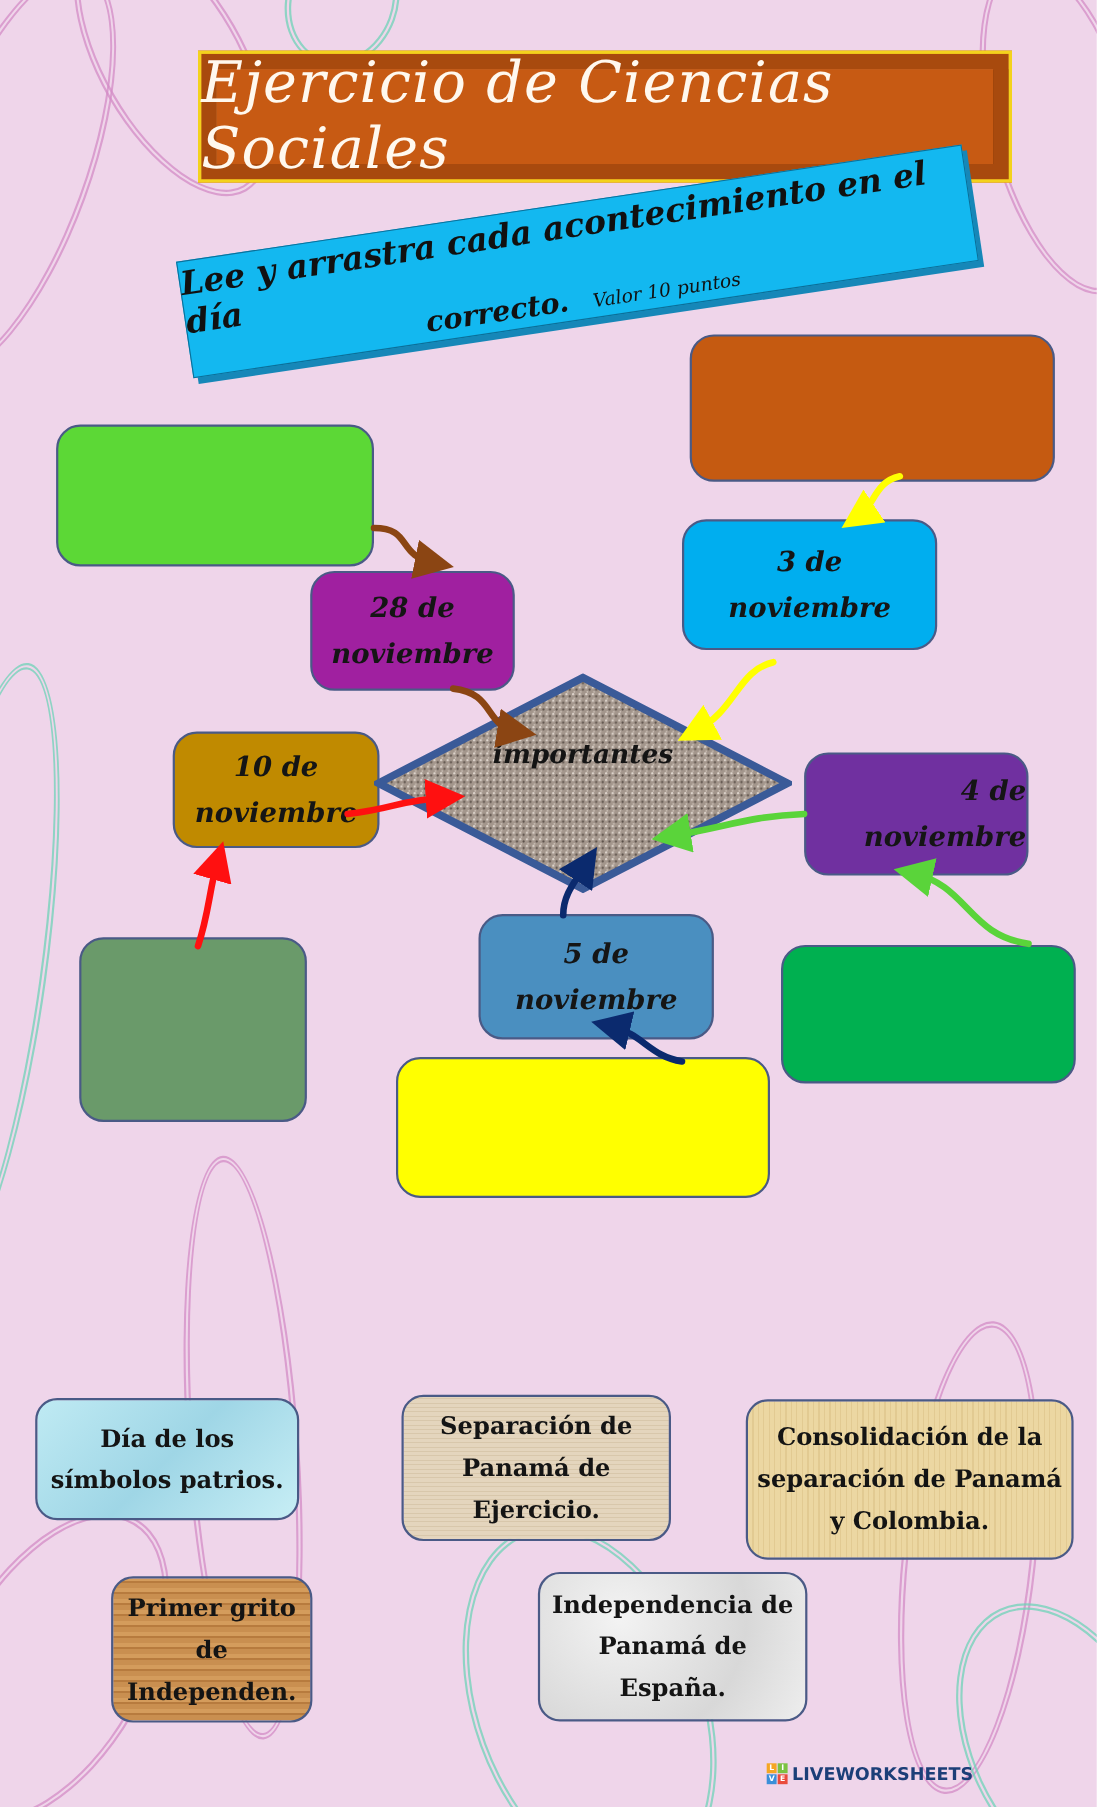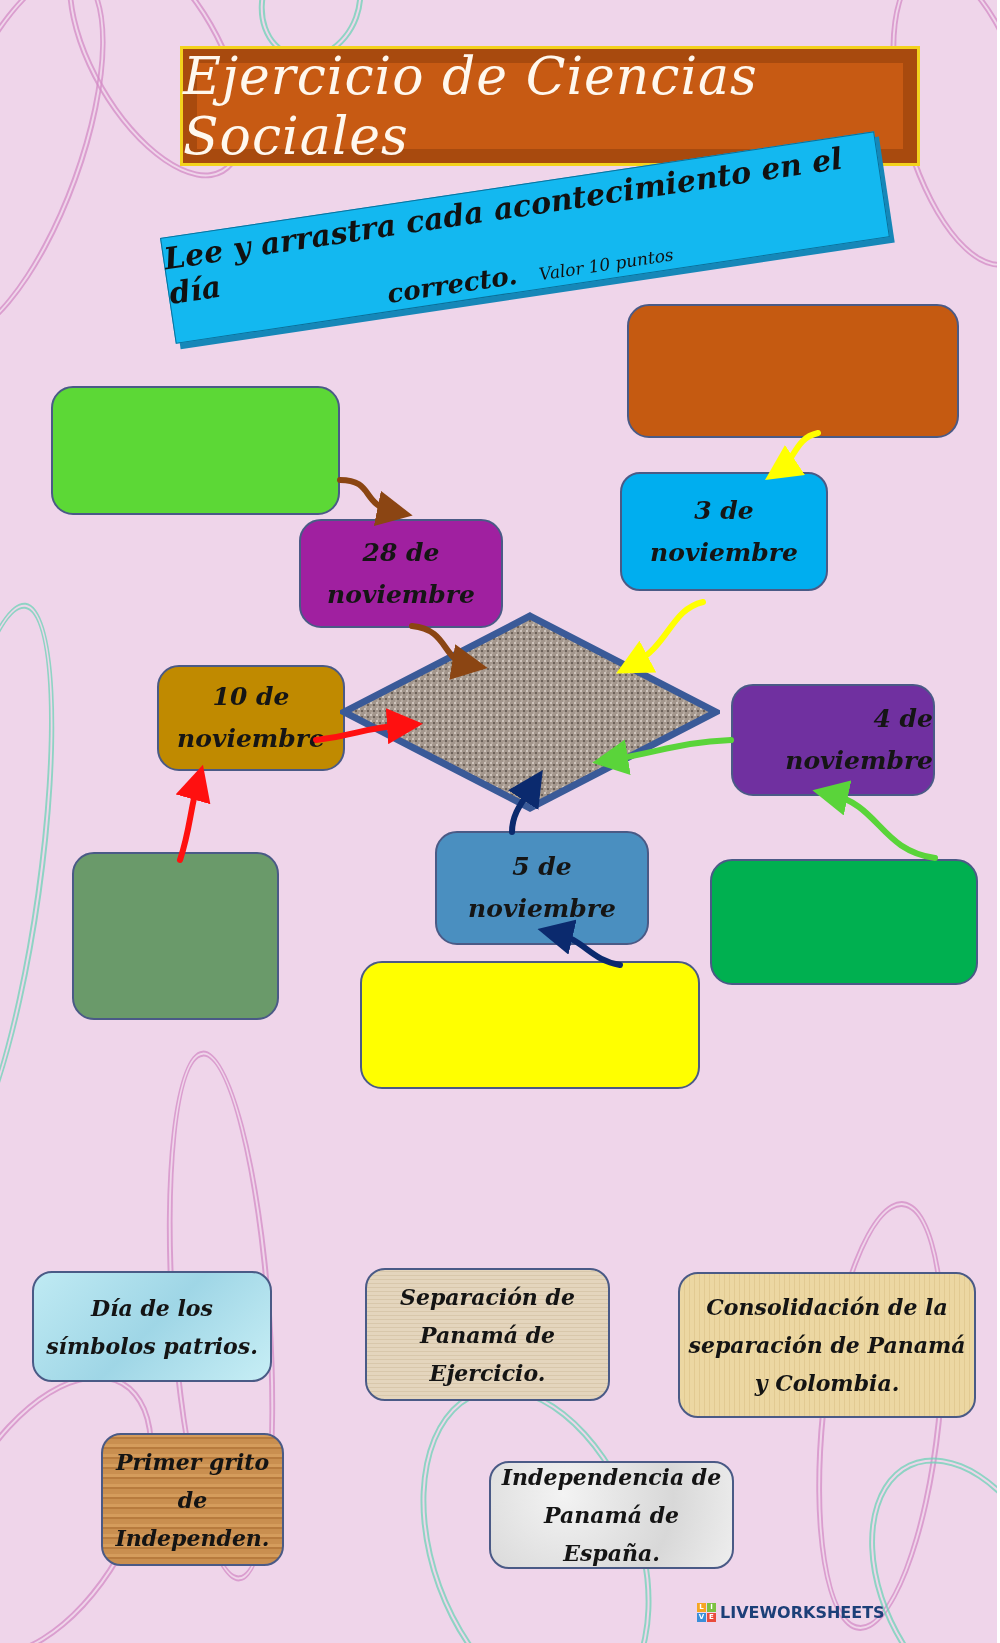--- a/index.html
+++ b/index.html
@@ -22,21 +22,21 @@
   .banner-line2{font-style:italic;font-weight:bold;font-size:26px;color:#111;font-family:"DejaVu Serif",serif;}
   .banner-value{font-size:17px;font-weight:normal;margin-left:22px;}
   .box{position:absolute;border:2px solid #4a5a86;border-radius:22px;box-sizing:border-box;}
   .date{display:flex;flex-direction:column;align-items:center;justify-content:center;
         font-style:italic;font-weight:bold;font-size:25px;line-height:42px;color:#151515;}
   .diamond{position:absolute;left:340px;top:612px;width:380px;height:200px;}
   .diamond-text{position:absolute;left:340px;top:665px;width:380px;text-align:center;
      font-style:italic;font-weight:bold;font-size:24px;line-height:42px;color:#141414;}
   .card{position:absolute;border:2px solid #4a5a86;border-radius:20px;box-sizing:border-box;
      display:flex;align-items:center;justify-content:center;text-align:center;
-     font-style:italic;font-weight:bold;font-size:22px;line-height:38px;color:#141414;padding:4px 8px;}
+     font-weight:bold;font-size:22px;line-height:38px;color:#141414;padding:4px 8px;}
   .logo{position:absolute;left:697px;top:1603px;display:flex;align-items:center;gap:4px;}
   .logo-icon{display:grid;grid-template-columns:9px 9px;grid-template-rows:9px 9px;gap:1px;}
   .logo-icon span{font-size:7px;line-height:9px;text-align:center;color:#fff;font-family:"DejaVu Sans",sans-serif;font-weight:bold;}
   .logo-text{font-family:"DejaVu Sans",sans-serif;font-weight:bold;font-size:16px;color:#1c3f78;letter-spacing:0px;}
   svg.arrows{position:absolute;left:0;top:0;width:1000px;height:1643px;pointer-events:none;}
 </style>
 </head>
 <body>
 
 <div id="sheet">
@@ -63,25 +63,25 @@
     <span>correcto.</span><span class="banner-value">Valor 10 puntos</span>
   </div>
 </div>
 
 <div class="box" style="left:51px;top:386px;width:289px;height:129px;background:#5cd836;"></div>
 <div class="box" style="left:627px;top:304px;width:332px;height:134px;background:#c55a11;"></div>
 <div class="box" style="left:72px;top:852px;width:207px;height:168px;background:#6a9a6a;"></div>
 <div class="box" style="left:360px;top:961px;width:340px;height:128px;background:#ffff00;"></div>
 <div class="box" style="left:710px;top:859px;width:268px;height:126px;background:#00b050;"></div>
 
-<div class="box date" style="left:299px;top:519px;width:204px;height:109px;background:#a020a0;">
+<div class="box date" style="left:282px;top:519px;width:186px;height:109px;background:#a020a0;">
   <span>28 de</span>
   <span>noviembre</span>
 </div>
-<div class="box date" style="left:620px;top:472px;width:208px;height:119px;background:#00aeef;border-radius:20px;">
+<div class="box date" style="left:620px;top:472px;width:232px;height:119px;background:#00aeef;">
   <span>3 de</span>
   <span>noviembre</span>
 </div>
 <div class="box date" style="left:125px;top:665px;width:188px;height:106px;background:#c08a00;margin-left:32px;">
   <span>10 de</span>
   <span>noviembre</span>
 </div>
 <div class="box date" style="left:731px;top:684px;width:204px;height:112px;background:#7030a0;align-items:flex-end;">
   <span>4 de</span>
   <span>noviembre</span>
@@ -96,20 +96,21 @@
     <pattern id="gravel" width="6" height="6" patternUnits="userSpaceOnUse">
       <rect width="6" height="6" fill="#a3968c"></rect>
       <circle cx="1" cy="1" r="1" fill="#e0d7cf"></circle>
       <circle cx="4" cy="3" r="1" fill="#5a4f48"></circle>
       <circle cx="2" cy="5" r="0.8" fill="#cfc4ba"></circle>
     </pattern>
   </defs>
   <polygon points="190,4 376,100 190,196 4,100" fill="url(#gravel)" stroke="#3a5a98" stroke-width="7"></polygon>
 </svg>
 <div class="diamond-text">
+  <div>importantes</div>
 </div>
 
 <svg class="arrows" viewBox="0 0 1000 1643">
   <defs>
     <marker id="hBrown" markerWidth="6" markerHeight="6" refX="3" refY="3" orient="auto">
         <path d="M0,0 L6,3 L0,6 Z" fill="#8b4513"></path>
       </marker>
     <marker id="hYellow" markerWidth="6" markerHeight="6" refX="3" refY="3" orient="auto">
         <path d="M0,0 L6,3 L0,6 Z" fill="#ffff00"></path>
       </marker>
@@ -134,21 +135,21 @@
     <path d="M935,858 C880,850 880,805 830,794" stroke="#5ad43a" marker-end="url(#hGreen)"></path>
     <path d="M512,832 C512,815 520,805 533,785" stroke="#0b2a6e" marker-end="url(#hNavy)"></path>
     <path d="M620,965 C590,960 585,940 555,933" stroke="#0b2a6e" marker-end="url(#hNavy)"></path>
   </g>
 </svg>
 
 <div class="card" style="left:32px;top:1271px;width:240px;height:111px;background:linear-gradient(135deg,#bfeaf3,#9fd6e6 50%,#c7eef5);">Día de los símbolos patrios.</div>
 <div class="card" style="left:365px;top:1268px;width:245px;height:133px;background:repeating-linear-gradient(0deg,#e4d5bd 0 3px,#d8c7ab 3px 4px);">Separación de Panamá de Ejercicio.</div>
 <div class="card" style="left:678px;top:1272px;width:298px;height:146px;background:repeating-linear-gradient(90deg,#ecd7a2 0 4px,#e2ca92 4px 5px);">Consolidación de la separación de Panamá y Colombia.</div>
 <div class="card" style="left:101px;top:1433px;width:183px;height:133px;background:repeating-linear-gradient(0deg,#c98f50 0 5px,#b77b3e 5px 7px,#d49c5c 7px 10px);">Primer grito de Independen.</div>
-<div class="card" style="left:489px;top:1429px;width:245px;height:108px;background:radial-gradient(circle at 30% 30%,#f3f3f3,#d8d8d8 60%,#eeeeee);margin-top:32px;">Independencia de Panamá de España.</div>
+<div class="card" style="left:489px;top:1429px;width:245px;height:136px;background:radial-gradient(circle at 30% 30%,#f3f3f3,#d8d8d8 60%,#eeeeee);">Independencia de Panamá de España.</div>
 
 <div class="logo">
   <div class="logo-icon">
     <span style="background:#f5a623">L</span>
     <span style="background:#7cc242">I</span>
     <span style="background:#3b8fd9">V</span>
     <span style="background:#e94b3c">E</span>
   </div>
   <span class="logo-text">LIVEWORKSHEETS</span>
 </div>

